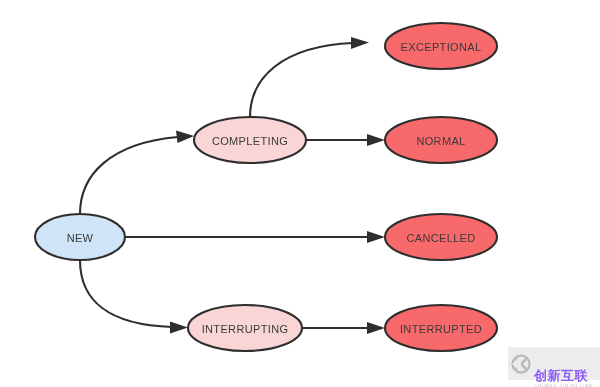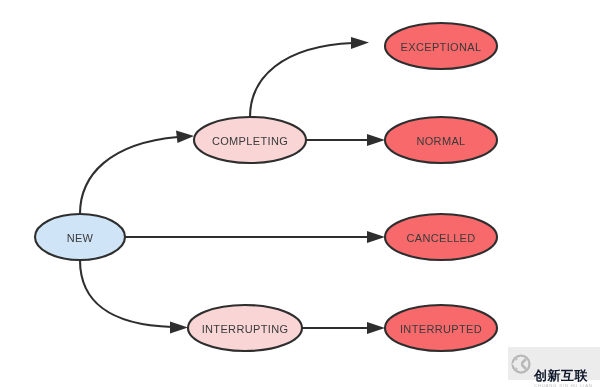--- a/index.html
+++ b/index.html
@@ -68,21 +68,21 @@
   #watermark-text {
     display: flex;
     flex-direction: column;
     justify-content: center;
     line-height: 1;
   }
   .wm-cn {
     font-family: "DejaVu Sans", sans-serif;
     font-size: 13px;
     font-weight: bold;
-    color: #0f172a;
+    color: #8b5cf6;
     letter-spacing: 0.5px;
     margin-top: 31px;
   }
   .wm-en {
     font-family: "Liberation Sans", sans-serif;
     font-size: 4.4px;
     color: #bdbdbd;
     letter-spacing: 0.7px;
     margin-top: 2px;
   }

